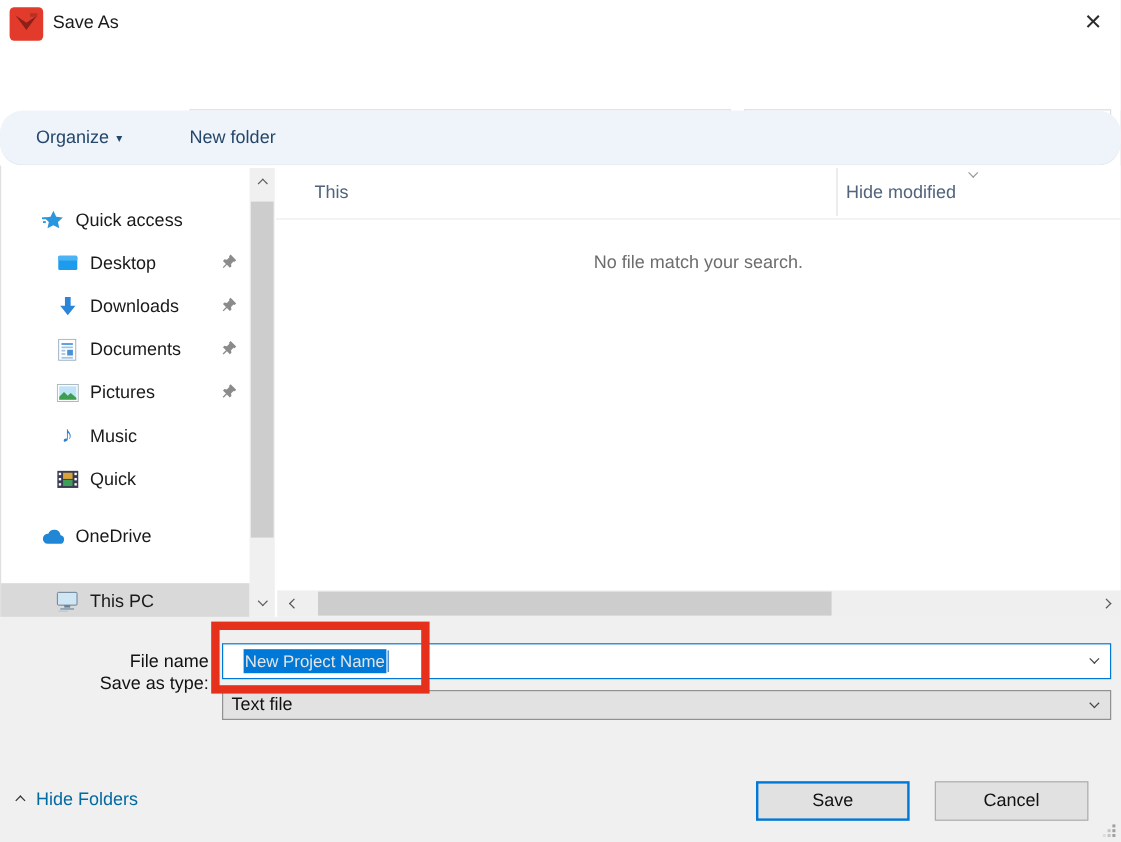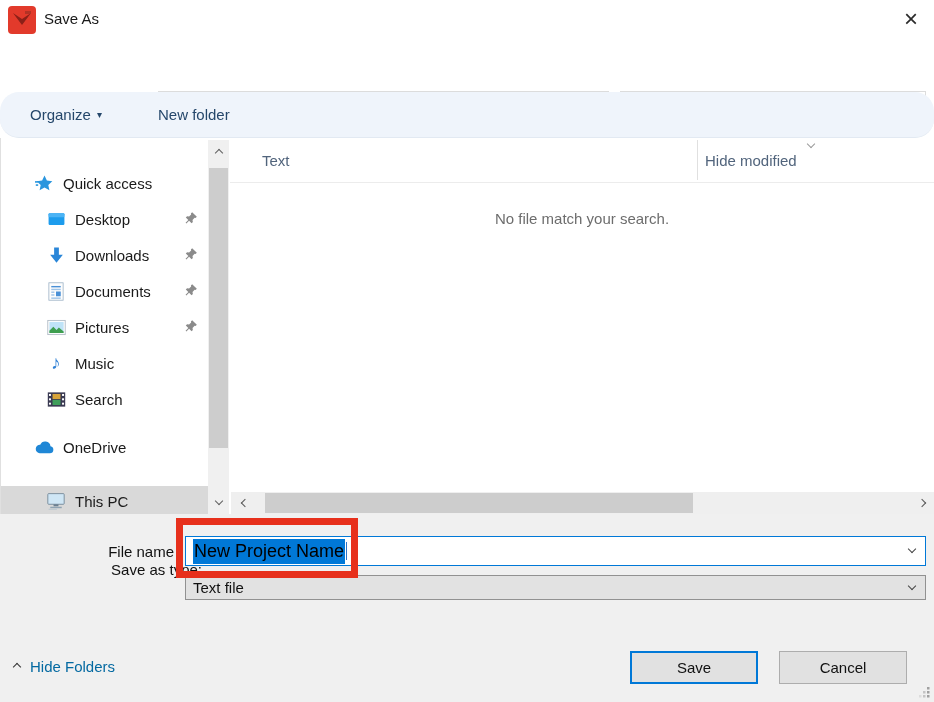--- a/index.html
+++ b/index.html
@@ -75,21 +75,21 @@
   .hscroll{position:absolute;left:231px;top:492px;width:703px;height:22px;background:#efefef;}
   .hthumb{position:absolute;left:34px;top:1px;width:428px;height:20px;background:#cdcdcd;}
   .harrow{position:absolute;top:0;width:24px;height:22px;display:flex;align-items:center;
           justify-content:center;color:#555;}
 
   
   .bottom{position:absolute;left:0;top:514px;width:934px;height:188px;background:#f0f0f0;}
   .flabel{position:absolute;left:0;width:174px;text-align:right;font-size:15px;color:#111;}
   .fninput{position:absolute;left:185px;top:22px;width:741px;height:30px;background:#fff;
            border:1px solid #0078d7;box-sizing:border-box;display:flex;align-items:center;}
-  .selmark{margin-left:7px;background:#0078d7;color:#000000;font-size:18px;padding:2px 1px;}
+  .selmark{margin-left:17px;background:#0078d7;color:#e5e5e5;font-size:14px;padding:2px 1px;}
   .caret{width:1px;height:18px;background:#2a74c9;margin-left:1px;}
   .combobox{position:absolute;left:185px;top:61px;width:741px;height:25px;background:#e2e2e2;
             border:1px solid #919191;box-sizing:border-box;display:flex;align-items:center;}
   .combotext{margin-left:7px;font-size:15px;color:#111;}
   .combochev{position:absolute;right:10px;top:50%;margin-top:-5px;color:#444;}
   .annotation{position:absolute;left:176px;top:4px;width:182px;height:60px;
               border:7px solid #e7301c;box-sizing:border-box;z-index:5;}
   .hidefolders{position:absolute;left:14px;top:144px;display:flex;align-items:center;gap:10px;
                font-size:15px;color:#0369a1;}
   .btn{position:absolute;top:137px;width:128px;height:33px;background:#e1e1e1;
@@ -259,21 +259,21 @@
             <rect x="2.5" y="3" width="2.5" height="2.5" fill="#fff"></rect>
             <rect x="2.5" y="8.5" width="2.5" height="2.5" fill="#fff"></rect>
             <rect x="2.5" y="14" width="2.5" height="2.5" fill="#fff"></rect>
             <rect x="19" y="3" width="2.5" height="2.5" fill="#fff"></rect>
             <rect x="19" y="8.5" width="2.5" height="2.5" fill="#fff"></rect>
             <rect x="19" y="14" width="2.5" height="2.5" fill="#fff"></rect>
             <rect x="7" y="3" width="10" height="6.5" fill="#d8a43a"></rect>
             <rect x="7" y="10.5" width="10" height="6.5" fill="#3f9e5a"></rect>
           </svg>
       </span>
-      <span class="slabel">Search</span>
+      <span class="slabel">Quick</span>
     </div>
 
     <div class="srow" style="top:294px;">
       <span class="sic" style="margin-left:34px;">
         <svg width="21" height="15" viewBox="0 0 28 18">
             <path fill="#1f87d6" d="M8 17h14.2a5 5 0 0 0 .9-9.9A7.5 7.5 0 0 0 8.7 5.2 5.9 5.9 0 0 0 8 17z"></path>
           </svg>
       </span>
       <span class="slabel">OneDrive</span>
     </div>
@@ -296,21 +296,21 @@
         <span class="chev up sm"></span>
       </div>
     <div class="vthumb"></div>
     <div class="sarrow" style="bottom:2px;">
         <span class="chev down sm"></span>
       </div>
   </div>
   <div class="vline"></div>
 
   <div class="main">
-    <div class="colhead" style="left:32px;">Text</div>
+    <div class="colhead" style="left:32px;">This</div>
     <div class="colsep"></div>
     <div class="colhead" style="left:475px;">Hide modified</div>
     <span class="chev down sm abs" style="left:578px;top:3px;color:#9a9a9a;"></span>
     <div class="headline"></div>
     <div class="emptymsg">No file match your search.</div>
   </div>
 
   <div class="hscroll">
     <div class="harrow" style="left:2px;">
         <span class="chev left sm"></span>
@@ -324,21 +324,21 @@
   <div class="bottom">
 
     <div class="flabel" style="top:29px;">File name</div>
     <div class="fninput">
       <span class="selmark">New Project Name</span>
       <span class="caret"></span>
       <span class="chev down sm combochev"></span>
     </div>
     <div class="annotation"></div>
 
-    <div class="flabel" style="top:47px;padding-left:28px;">Save as type:</div>
+    <div class="flabel" style="top:47px;">Save as type:</div>
     <div class="combobox">
       <span class="combotext">Text file</span>
       <span class="chev down sm combochev"></span>
     </div>
 
     <div class="hidefolders">
       <span class="chev up sm" style="color:#333;"></span>
       <span>Hide Folders</span>
     </div>
 

